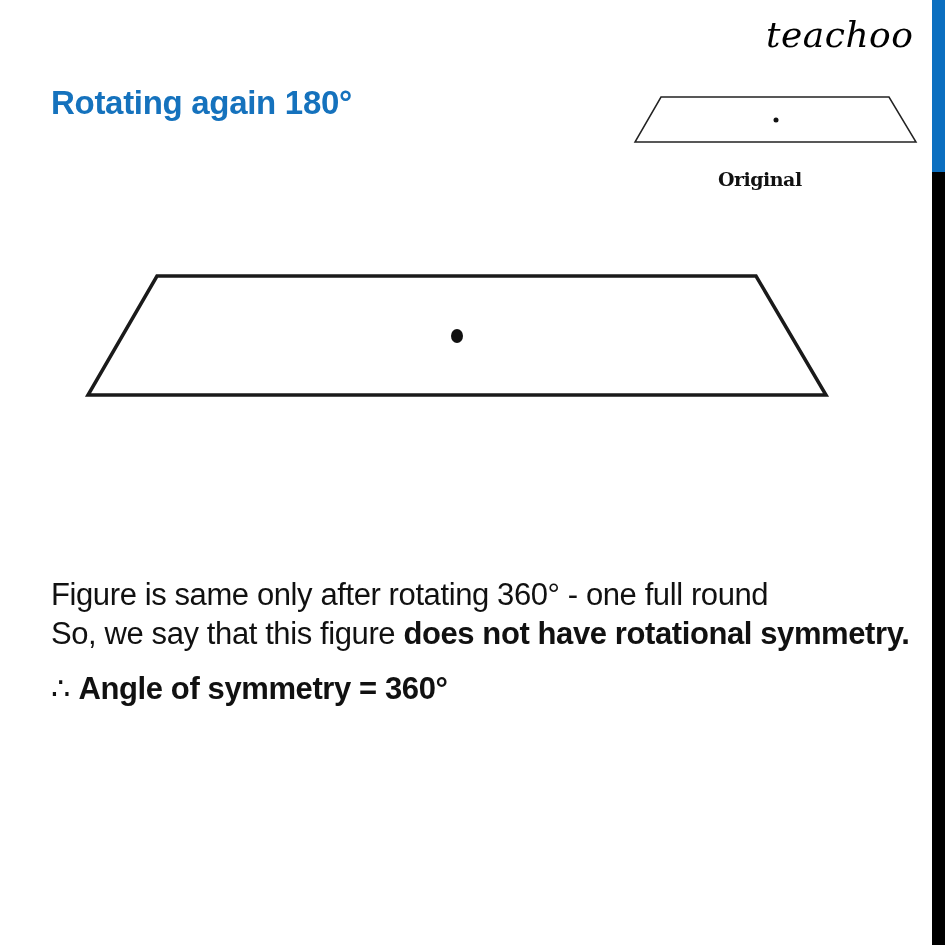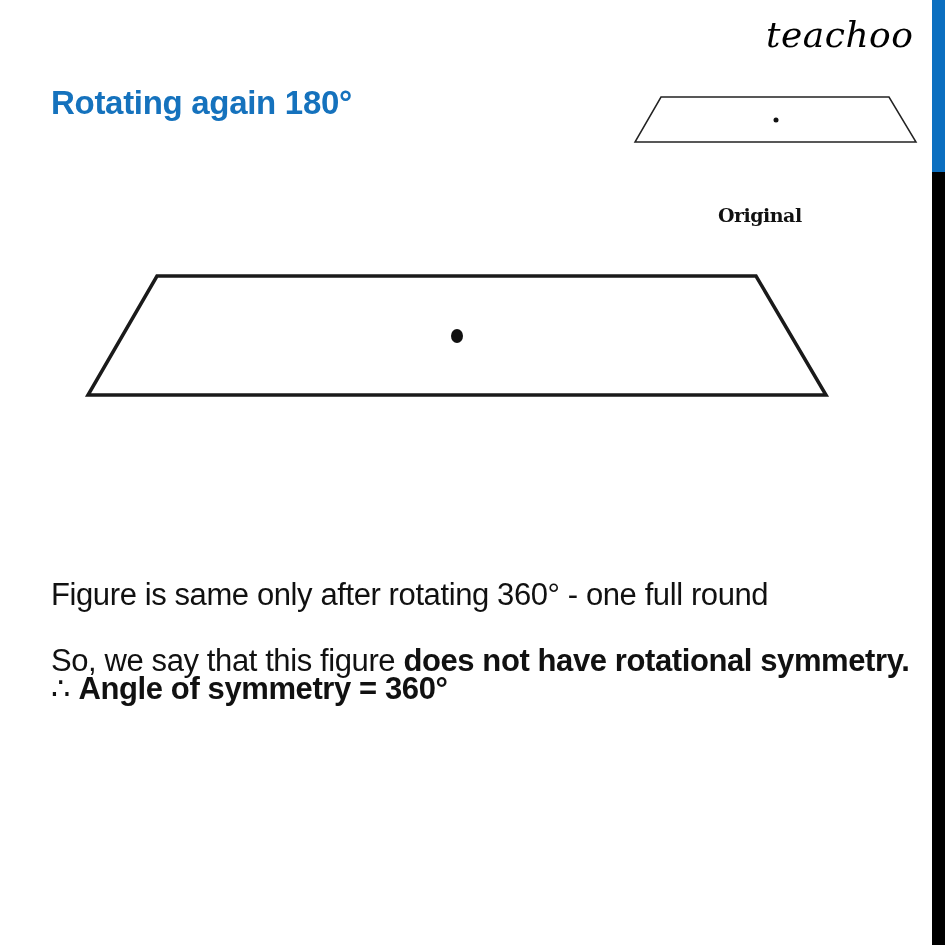--- a/index.html
+++ b/index.html
@@ -19,29 +19,28 @@
     .logo {
       position: absolute; left: 766px; top: 14px;
       font-family: "DejaVu Serif", serif; font-style: italic; font-weight: normal;
       font-size: 36px; color: #000; letter-spacing: 0.5px;
     }
     .small-fig { position: absolute; left: 632px; top: 94px; }
     .small-label {
       position: absolute; left: 718px; top: 168px;
       font-family: "DejaVu Serif", serif; font-weight: bold; font-size: 19px; color: #111;
       letter-spacing: -0.5px;
-      margin-top: 36px;
     }
     .big-fig { position: absolute; left: 80px; top: 268px; }
     .line {
       position: absolute; left: 51px; font-size: 31px; color: #111;
       letter-spacing: -0.4px; white-space: nowrap;
     }
     .line1 { top: 577px; }
-    .line2 { top: 643px; }
+    .line2 { top: 616px; }
     .line3 { top: 670px; }
     .bold { font-weight: bold; }
   </style>
 </head>
 <body>
 
 <div class="side-bar-blue"></div>
 <div class="side-bar-black"></div>
 
 <div class="title">Rotating again 180°</div>

